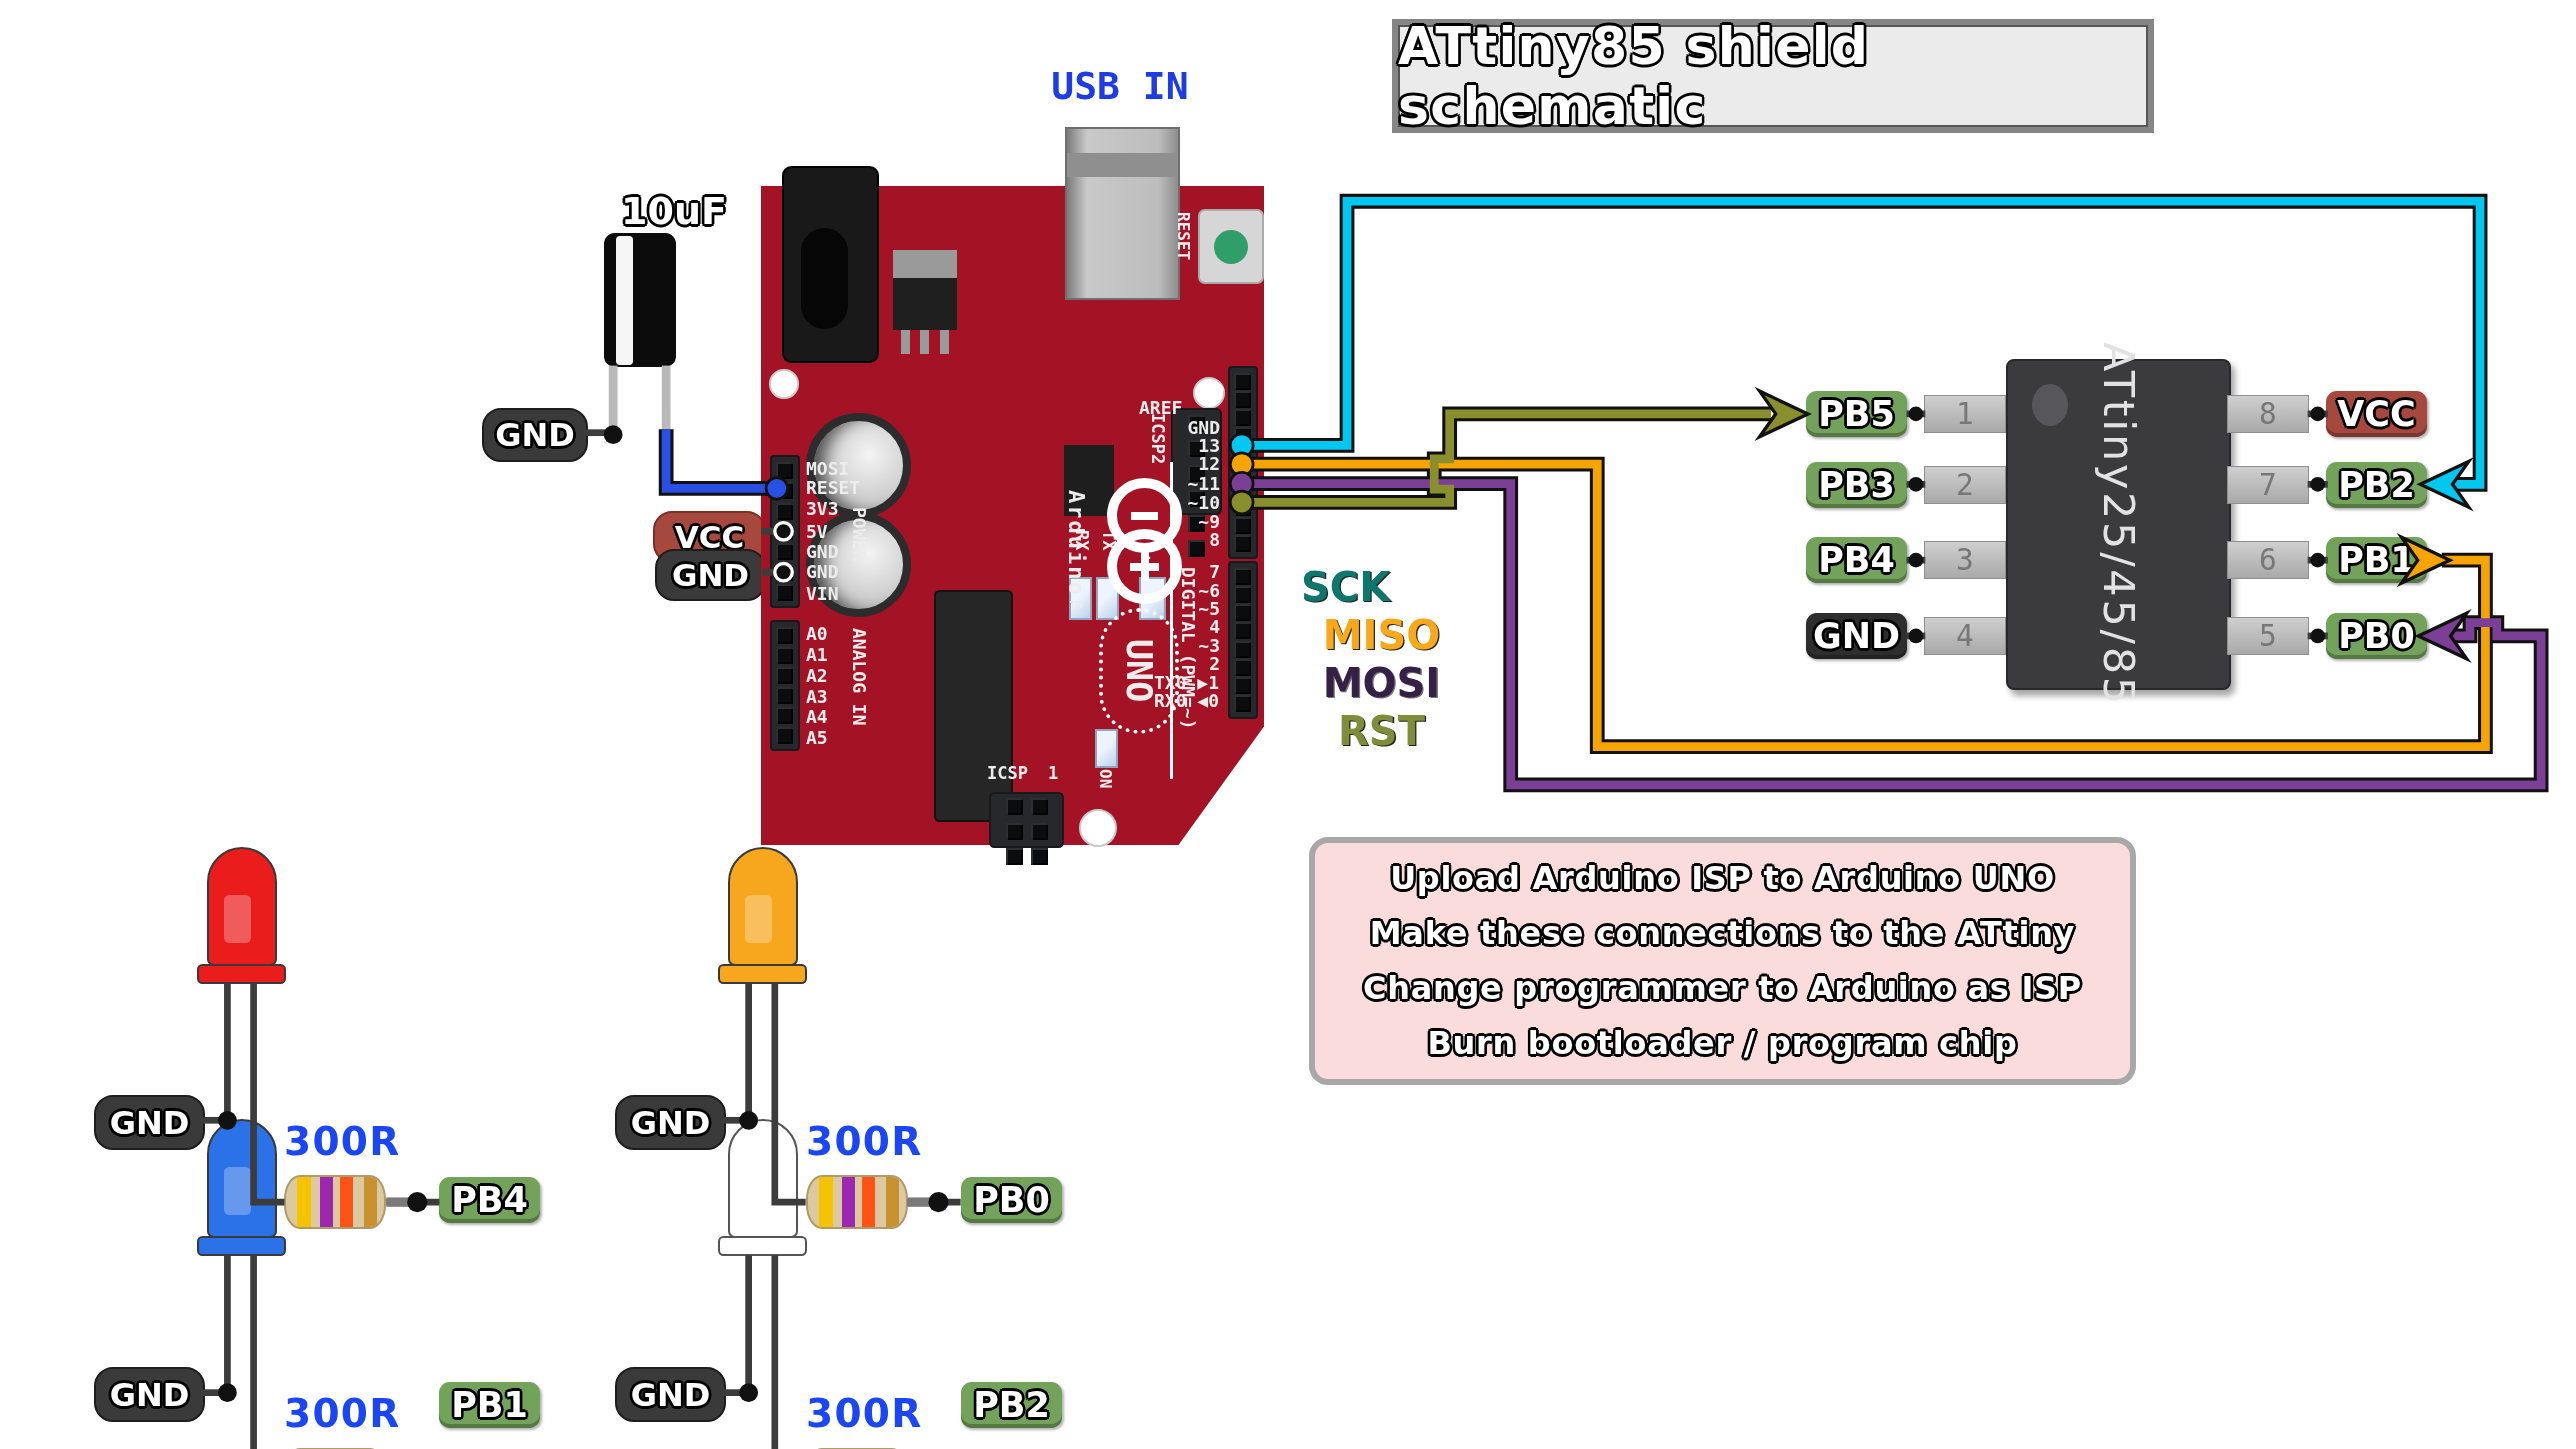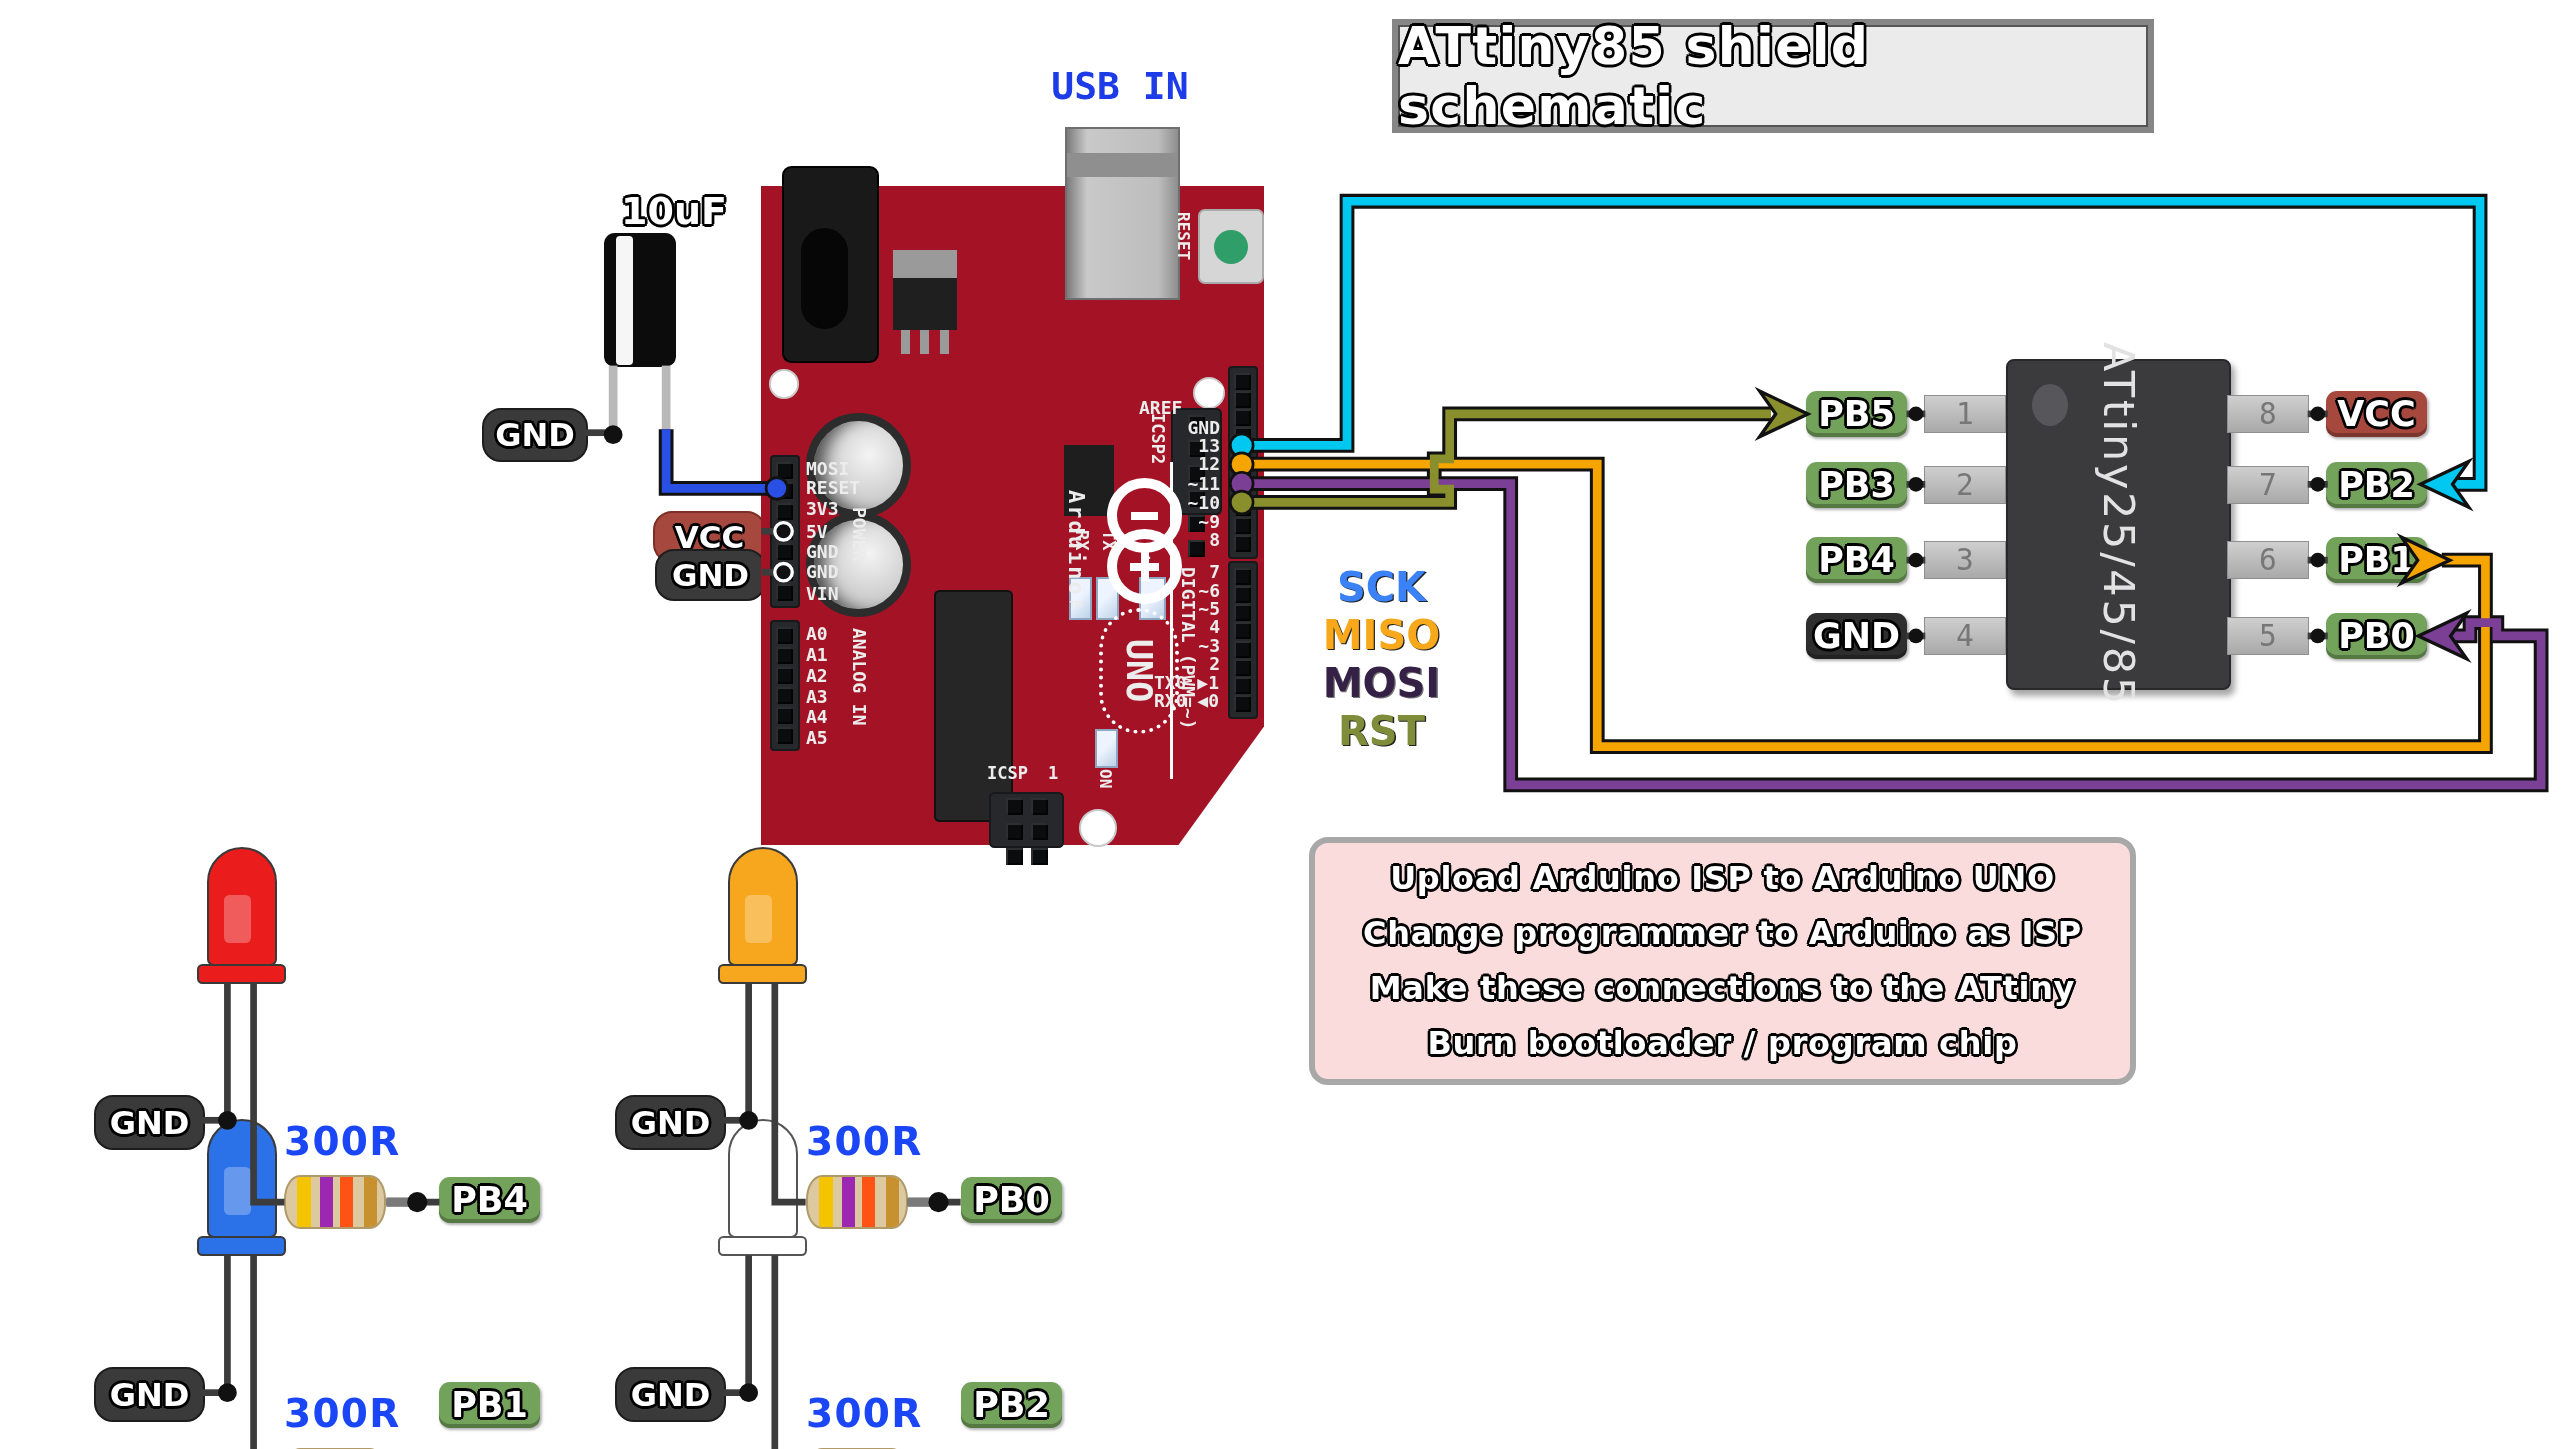--- a/index.html
+++ b/index.html
@@ -198,21 +198,21 @@
   <div class="abs silk plabel" style="left:1139px;top:561px;width:81px;text-align:right">7</div>
   <div class="abs silk plabel" style="left:1139px;top:580px;width:81px;text-align:right">~6</div>
   <div class="abs silk plabel" style="left:1139px;top:598px;width:81px;text-align:right">~5</div>
   <div class="abs silk plabel" style="left:1139px;top:616px;width:81px;text-align:right">4</div>
   <div class="abs silk plabel" style="left:1139px;top:635px;width:81px;text-align:right">~3</div>
   <div class="abs silk plabel" style="left:1139px;top:653px;width:81px;text-align:right">2</div>
   <div class="abs silk plabel" style="left:1112px;top:672px;width:107px;text-align:right">TX0 ▶1</div>
   <div class="abs silk plabel" style="left:1112px;top:690px;width:107px;text-align:right">RX0 ◀0</div>
   <div class="abs silk vtext" style="left:1178px;top:567px;font-size:18px">DIGITAL (PWM=~)</div>
 
-  <div class="abs" style="left: 1301px; top: 564px; width: 161px; text-align: center; font-size: 40px; font-weight: bold; text-shadow: rgb(34, 34, 34) 1.3px 1.3px 0px; color: #3b82f6;">SCK</div>
+  <div class="abs" style="left: 1301px; top: 564px; width: 161px; font-size: 40px; font-weight: bold; text-shadow: rgb(34, 34, 34) 1.3px 1.3px 0px; color: #0f766e;">SCK</div>
   <div class="abs" style="left: 1301px; top: 612px; width: 161px; text-align: center; font-size: 40px; font-weight: bold; text-shadow: rgb(34, 34, 34) 1.3px 1.3px 0px; color: rgb(247, 168, 27);">MISO</div>
   <div class="abs" style="left: 1301px; top: 660px; width: 161px; text-align: center; font-size: 40px; font-weight: bold; text-shadow: rgb(119, 119, 119) 1.3px 1.3px 0px; color: rgb(53, 32, 70);">MOSI</div>
   <div class="abs" style="left: 1301px; top: 708px; width: 161px; text-align: center; font-size: 40px; font-weight: bold; text-shadow: rgb(34, 34, 34) 1.3px 1.3px 0px; color: rgb(127, 140, 58);">RST</div>
 
   <div class="abs" style="left:2006px;top:359px;width:221px;height:327px;background:#3b3b3e;border:2.7px solid #28282b;border-radius:8px;box-shadow:4px 5.4px 6.7px rgba(0,0,0,.35);display:flex;align-items:center;justify-content:center">
     <div class="abs" style="left:24px;top:23px;width:36px;height:42px;border-radius:50%;background:#56565b"></div>
     <span class="vtext" style="color:#e2e2e2;font-size:43px;letter-spacing:2.7px">ATtiny25/45/85</span>
   </div>
 
   <div class="abs tab" style="left:1924px;top:395px">1</div>
@@ -244,22 +244,22 @@
     </div>
   <div class="abs chip-lab" style="left: 2326px; top: 537px; background: rgb(115, 162, 91);">
       <span class="outline">PB1</span>
     </div>
   <div class="abs chip-lab" style="left: 2326px; top: 613px; background: rgb(115, 162, 91);">
       <span class="outline">PB0</span>
     </div>
 
   <div class="abs note-box">
     <div class="outline">Upload Arduino ISP to Arduino UNO</div>
+    <div class="outline">Make these connections to the ATtiny</div>
     <div class="outline">Change programmer to Arduino as ISP</div>
-    <div class="outline">Make these connections to the ATtiny</div>
     <div class="outline">Burn bootloader / program chip</div>
   </div>
 
   <div class="abs dome" style="left: 207px; top: 847px; width: 70px; height: 119px; background: rgb(234, 28, 28);">
       <div class="refl"></div>
     </div>
   <div class="abs flange" style="left: 197px; top: 964px; width: 89px; height: 20px; background: rgb(234, 28, 28);"></div>
   <div class="abs pill gnd-pill" style="left:94px;top:1095px;width:107px;height:51px">
       <span class="outline">GND</span>
     </div>

